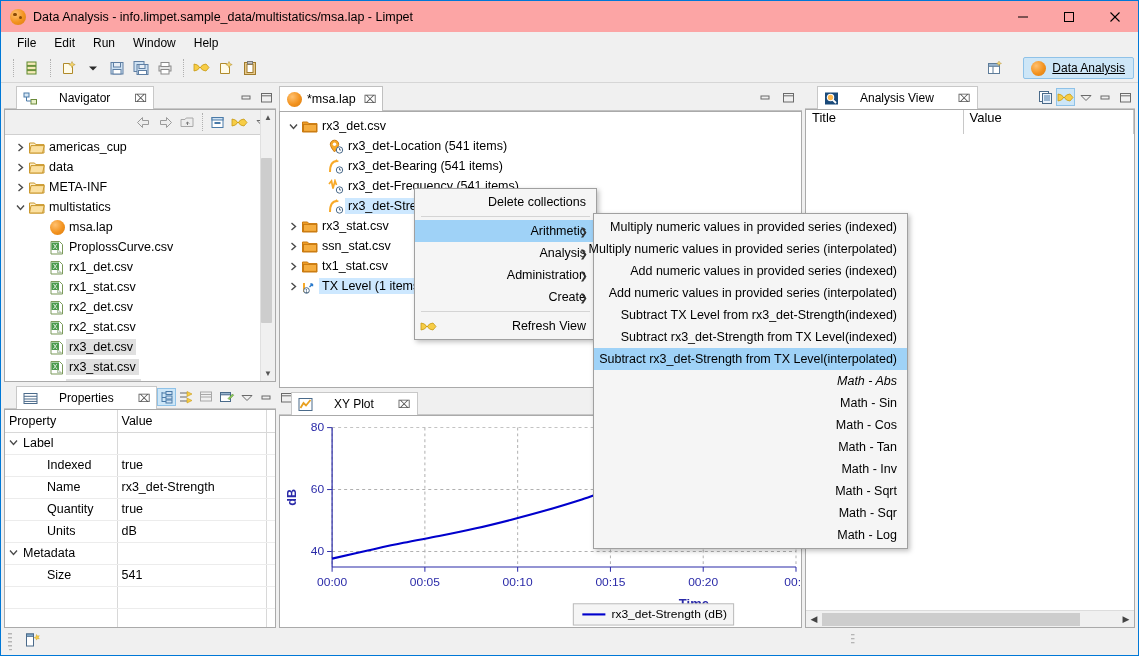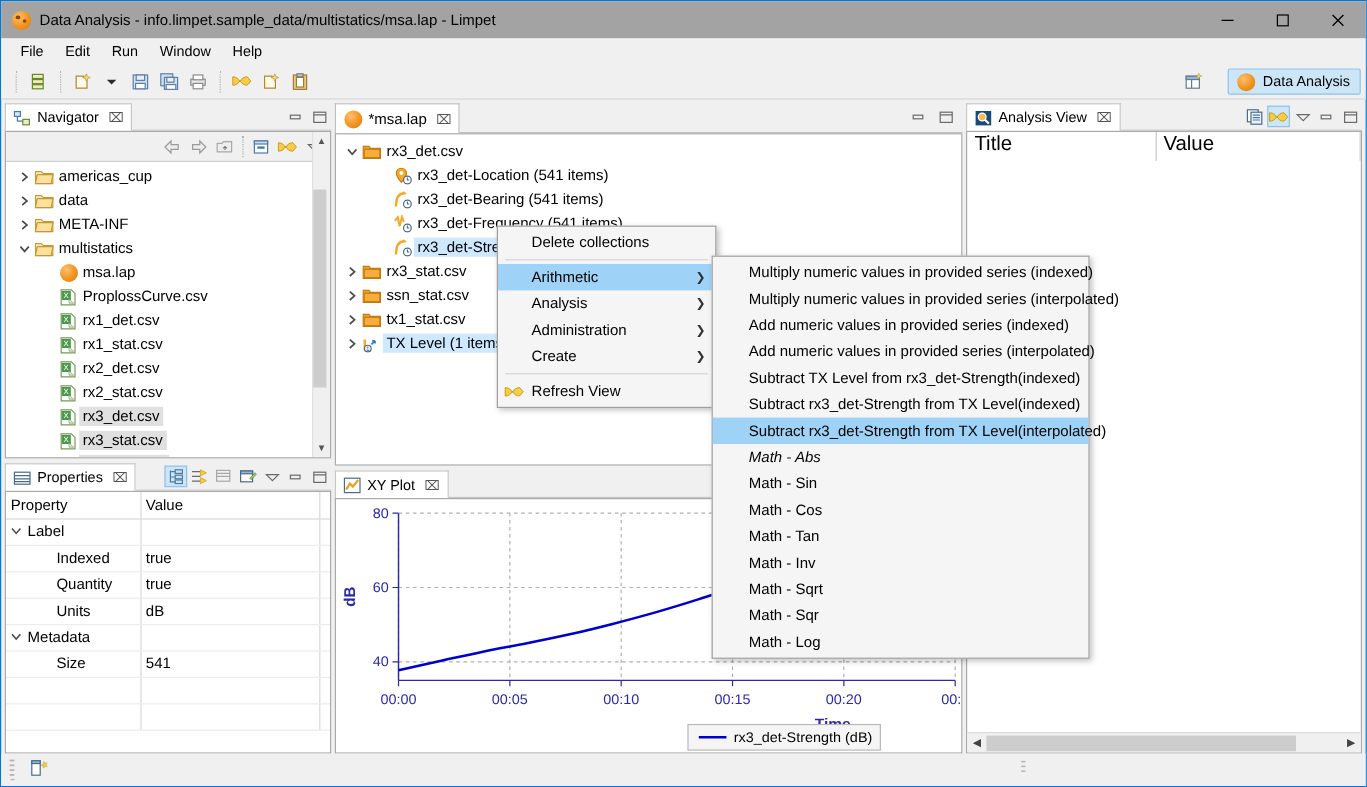--- a/index.html
+++ b/index.html
@@ -13,21 +13,21 @@
     color:#000;
   }
   .window {
     position:absolute; inset:0;
     border:1px solid #0078d7;
     background:#f0f0f0;
     display:flex; flex-direction:column;
   }
   
   .titlebar {
-    height:31px; background:#a3a3a3; display:flex; align-items:center;
+    height:31px; background:#fca5a5; display:flex; align-items:center;
     flex:0 0 auto;
   }
   .app-icon {
     width:16px; height:16px; margin:0 7px 0 9px; border-radius:50%;
     background:radial-gradient(circle at 35% 32%, #ffc170 0%, #f2921e 55%, #d87b10 100%);
     position:relative; flex:0 0 auto;
   }
   .app-icon::before, .app-icon::after {
     content:""; position:absolute; background:#8a4a06; border-radius:50%;
   }
@@ -52,43 +52,43 @@
     border-bottom:1px solid #d6d6d6;
   }
   .tb-sep {
     width:1px; height:18px; margin:0 6px;
     border-left:1px dotted #b0b0b0;
   }
   .tb-btn {
     width:24px; height:23px; display:flex; align-items:center; justify-content:center;
   }
   .perspective-area {
-    position:absolute; right:4px; top:3px; display:flex; align-items:center; gap:18px;
+    position:absolute; right:4px; top:3px; display:flex; align-items:center; gap:18px;text-decoration:underline;
   }
   .persp-btn {
     display:flex; align-items:center; gap:5px; height:22px; padding:0 8px 0 5px;
     background:#cde6f7; border:1px solid #8fc2e8; border-radius:2px;
     font-size:12px; white-space:nowrap;
   }
   .persp-icon-sm { width:18px; height:20px; display:flex; align-items:center; justify-content:center; }
   
   .body-area { flex:1 1 auto; display:flex; padding:2px 3px 0 3px; gap:3px; min-height:0; position:relative; }
   .col-left { width:272px; display:flex; flex-direction:column; gap:3px; flex:0 0 auto; }
   .col-mid  { flex:1 1 auto; display:flex; flex-direction:column; gap:3px; min-width:0; }
   .col-right{ width:330px; display:flex; flex-direction:column; flex:0 0 auto; }
 
   
   .part { display:flex; flex-direction:column; background:#f0f0f0; min-height:0; }
   .part-tabs { height:24px; display:flex; align-items:flex-end; position:relative; flex:0 0 auto; }
   .vtab {
-    height:23px; display:flex; align-items:center; gap:5px;
+    height:23px; display:flex; align-items:center; gap:21px;
     padding:0 6px 0 5px; background:#fff;
     border:1px solid #c8c8c8; border-bottom:none;
     border-top:1px solid #c8c8c8;
-    font-size:12px; position:relative; top:1px;
+    font-size:12px; position:relative; top:1px;margin-left:12px;
   }
   .vtab .tab-underline {
     position:absolute; left:0; right:0; bottom:-1px; height:2px; background:#fff;
   }
   .tab-icon { width:16px; height:16px; display:flex; align-items:center; justify-content:center; flex:0 0 auto; }
   .tab-label { white-space:nowrap; }
   .tab-close { font-size:11px; color:#555; margin-left:3px; font-family:"Liberation Sans", sans-serif; }
   .part-toolbar { margin-left:auto; display:flex; align-items:center; gap:1px; padding-bottom:2px; }
   .ptb-btn { width:19px; height:18px; display:flex; align-items:center; justify-content:center; }
   .ptb-btn.active { background:#cde6f7; border:1px solid #8fc2e8; }
@@ -145,38 +145,38 @@
     font-size:12.5px; position:relative; top:1px;
   }
   .etab-ctrl { margin-left:auto; display:flex; gap:4px; padding:0 4px 4px 0; align-items:flex-end; }
   .editor-body { flex:1 1 auto; background:#fff; border:1px solid #aaa; position:relative; overflow:hidden; }
 
   
   .plot-part { flex:1 1 auto; display:flex; flex-direction:column; min-height:0; }
   .plot-body { flex:1 1 auto; background:#fff; border:1px solid #aaa; position:relative; overflow:hidden; }
 
   
-  .an-table { width:100%; border-collapse:collapse; font-size:17px; }
+  .an-table { width:100%; border-collapse:collapse; font-size:13px; }
   .an-table td { height:24px; padding:0 6px; border-right:1px solid #c8c8c8; vertical-align:top; }
   .an-c1 { width:157px; }
   .hscroll {
     height:17px; background:#f0f0f0; display:flex; align-items:center;
     border-top:1px solid #dcdcdc; flex:0 0 auto;
   }
   .hscroll .harrow { width:16px; text-align:center; font-size:9px; color:#444; }
   .hscroll .htrack { flex:1 1 auto; height:15px; position:relative; }
   .hscroll .hthumb { position:absolute; left:0; top:1px; height:13px; width:87%; background:#cdcdcd; }
 
   
   .ctxmenu {
     position:absolute; background:#f5f5f5; border:1px solid #a0a0a0;
     box-shadow:2px 2px 5px rgba(0,0,0,0.25); font-size:12.5px; z-index:50;
     padding:2px 0;
   }
-  .mi { height:22px; display:flex; align-items:center; padding:0 10px 0 28px; white-space:nowrap; position:relative; }
+  .mi { height:22px; display:flex; align-items:center; padding:0 10px 0 28px; white-space:nowrap; position:relative;justify-content:flex-end; }
   .mi.hl { background:#9fd2f7; }
   .mi .arrow-r { position:absolute; right:8px; font-size:10px; color:#333; }
   .mi .mi-icon { position:absolute; left:5px; width:18px; display:flex; align-items:center; justify-content:center; }
   .msep { height:1px; background:#d4d4d4; margin:3px 6px; }
 
   
   .statusbar { height:27px; flex:0 0 auto; background:#f0f0f0; display:flex; align-items:center; position:relative; }
   .grip-dots { width:12px; height:20px; margin-left:5px; position:relative; }
   .status-icon { margin-left:6px; }
   .grip-right { position:absolute; left:848px; top:5px; }
@@ -629,20 +629,25 @@
                 <tr>
                   <td class="c1"><span class="twist-sm"><svg width="9" height="9">
                         <path d="M1 2.5 L4.5 6.5 L8 2.5" fill="none" stroke="#4a4a4a" stroke-width="1.3"></path>
                       </svg></span><span>Label</span></td>
                   <td class="c2"></td>
                   <td class="c3"></td>
                 </tr>
                 <tr>
                   <td class="c1"><span style="padding-left:38px">Indexed</span></td>
                   <td class="c2">true</td>
+                  <td class="c3"></td>
+                </tr>
+                <tr>
+                  <td class="c1"><span style="padding-left:38px">Name</span></td>
+                  <td class="c2">rx3_det-Strength</td>
                   <td class="c3"></td>
                 </tr>
                 <tr>
                   <td class="c1"><span style="padding-left:38px">Quantity</span></td>
                   <td class="c2">true</td>
                   <td class="c3"></td>
                 </tr>
                 <tr>
                   <td class="c1"><span style="padding-left:38px">Units</span></td>
                   <td class="c2">dB</td>

